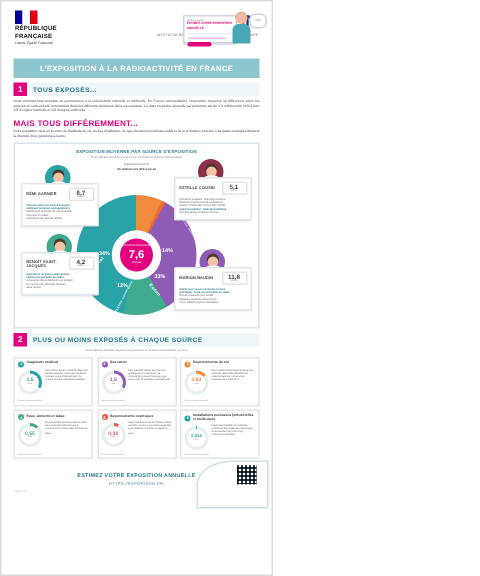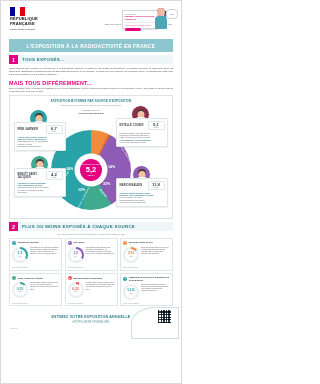--- a/index.html
+++ b/index.html
@@ -351,21 +351,21 @@
       <div class="pct" style="left:52px;top:52px;">33%</div>
       <div class="pct" style="left:27px;top:58px;">12%</div>
 
       <div class="seg-lab" style="left:8px;top:45px;transform:rotate(-52deg);">Médical</div>
       <div class="seg-lab" style="left:47px;top:62px;transform:rotate(48deg);">Radon</div>
       <div class="seg-lab" style="left:20px;top:67px;transform:rotate(-62deg);font-size:2px;">Rayons cosmiques</div>
       <div class="seg-lab" style="left:56px;top:19px;transform:rotate(58deg);font-size:2px;">Rayonnements telluriques</div>
 
       <div class="center-badge">
         <div class="center-top">EXPOSITION MOYENNE</div>
-        <div class="center-val">5,2</div>
+        <div class="center-val">7,6</div>
         <div class="center-unit">mSv/an</div>
       </div>
     </div>
 
     <div class="avatar av-1">
       <div class="av-hair"></div>
       <div class="av-face"></div>
       <div class="av-torso"></div>
     </div>
     <div class="persona p-tl">

